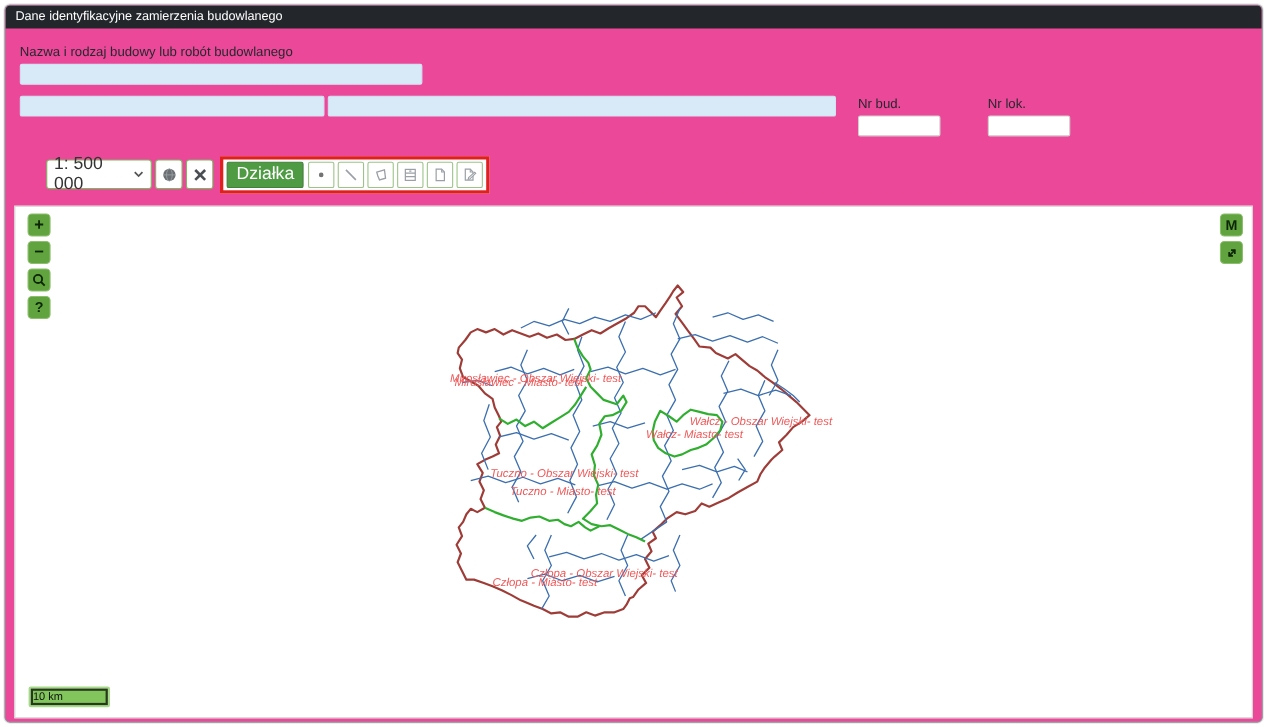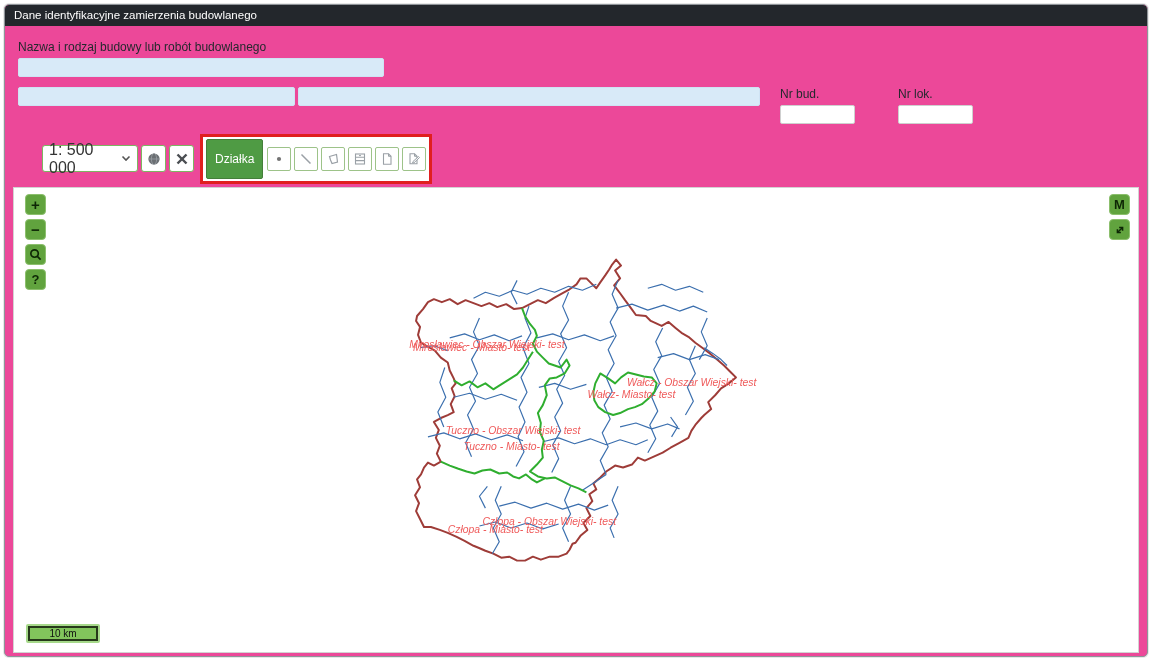--- a/index.html
+++ b/index.html
@@ -49,21 +49,21 @@
   .sq-btn {
     width:25px; height:27px; border:1px solid #7cb661; border-radius:3px;
     background:#fff; margin-left:3px; display:flex; align-items:center; justify-content:center;
     cursor:pointer;
   }
   .highlight-box {
     margin-left:6px; border:3px solid #e01f1f; padding:2px 3px;
     display:flex; align-items:center; background:#fff;
   }
   .dzialka-btn {
-    height:40px; padding:0 8px; background:#4f9b44; color:#fff; font-size:12px;
+    height:24px; padding:0 8px; background:#4f9b44; color:#fff; font-size:16px;
     border:1px solid #447f3a; border-radius:2px; display:flex; align-items:center;
     margin-right:4px; cursor:pointer;
   }
   .tool-btn {
     width:24px; height:24px; background:#fff; border:1px solid #9dc389; border-radius:2px;
     margin-right:3px; display:flex; align-items:center; justify-content:center; cursor:pointer;
   }
   .tool-btn:last-child { margin-right:0; }
 
   .map-area {
@@ -82,21 +82,21 @@
   .zoom-btn.qmark { font-size:13px; }
   .right-stack { position:absolute; right:8px; top:6px; display:flex; flex-direction:column; }
   .right-stack .zoom-btn { font-size:13px; }
 
   .scalebar-wrap {
     position:absolute; left:12px; bottom:9px;
     border:2px solid #a6d98a; border-radius:2px; background:#a6d98a; padding:0;
   }
   .scalebar {
     width:70px; height:15px; background:#82c55c; border:2px solid #26391a;
-    font-size:10px; color:#101010; text-align:center; line-height:11px;
+    font-size:10px; color:#101010; line-height:11px;
   }
 </style>
 </head>
 <body>
 
 <div class="page">
   <div class="panel">
 
     <div class="panel-header">Dane identyfikacyjne zamierzenia budowlanego</div>
 

